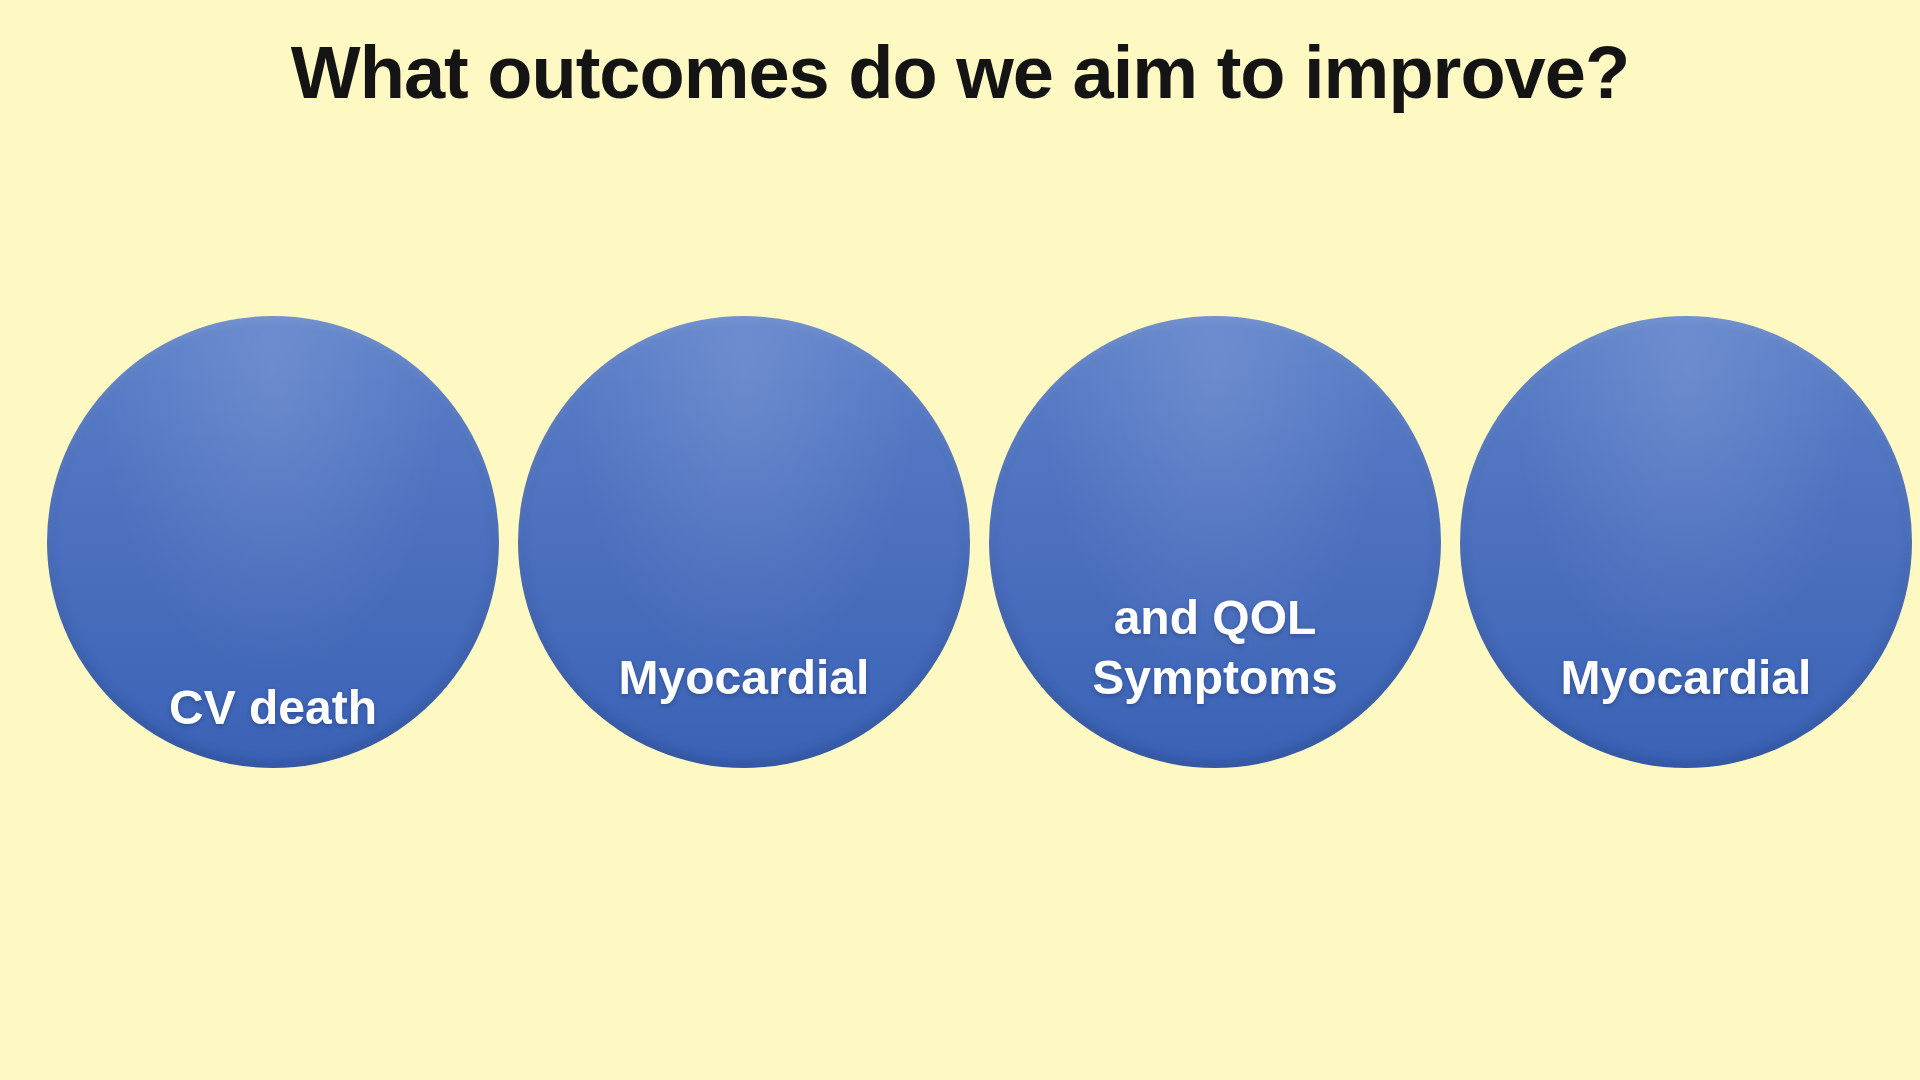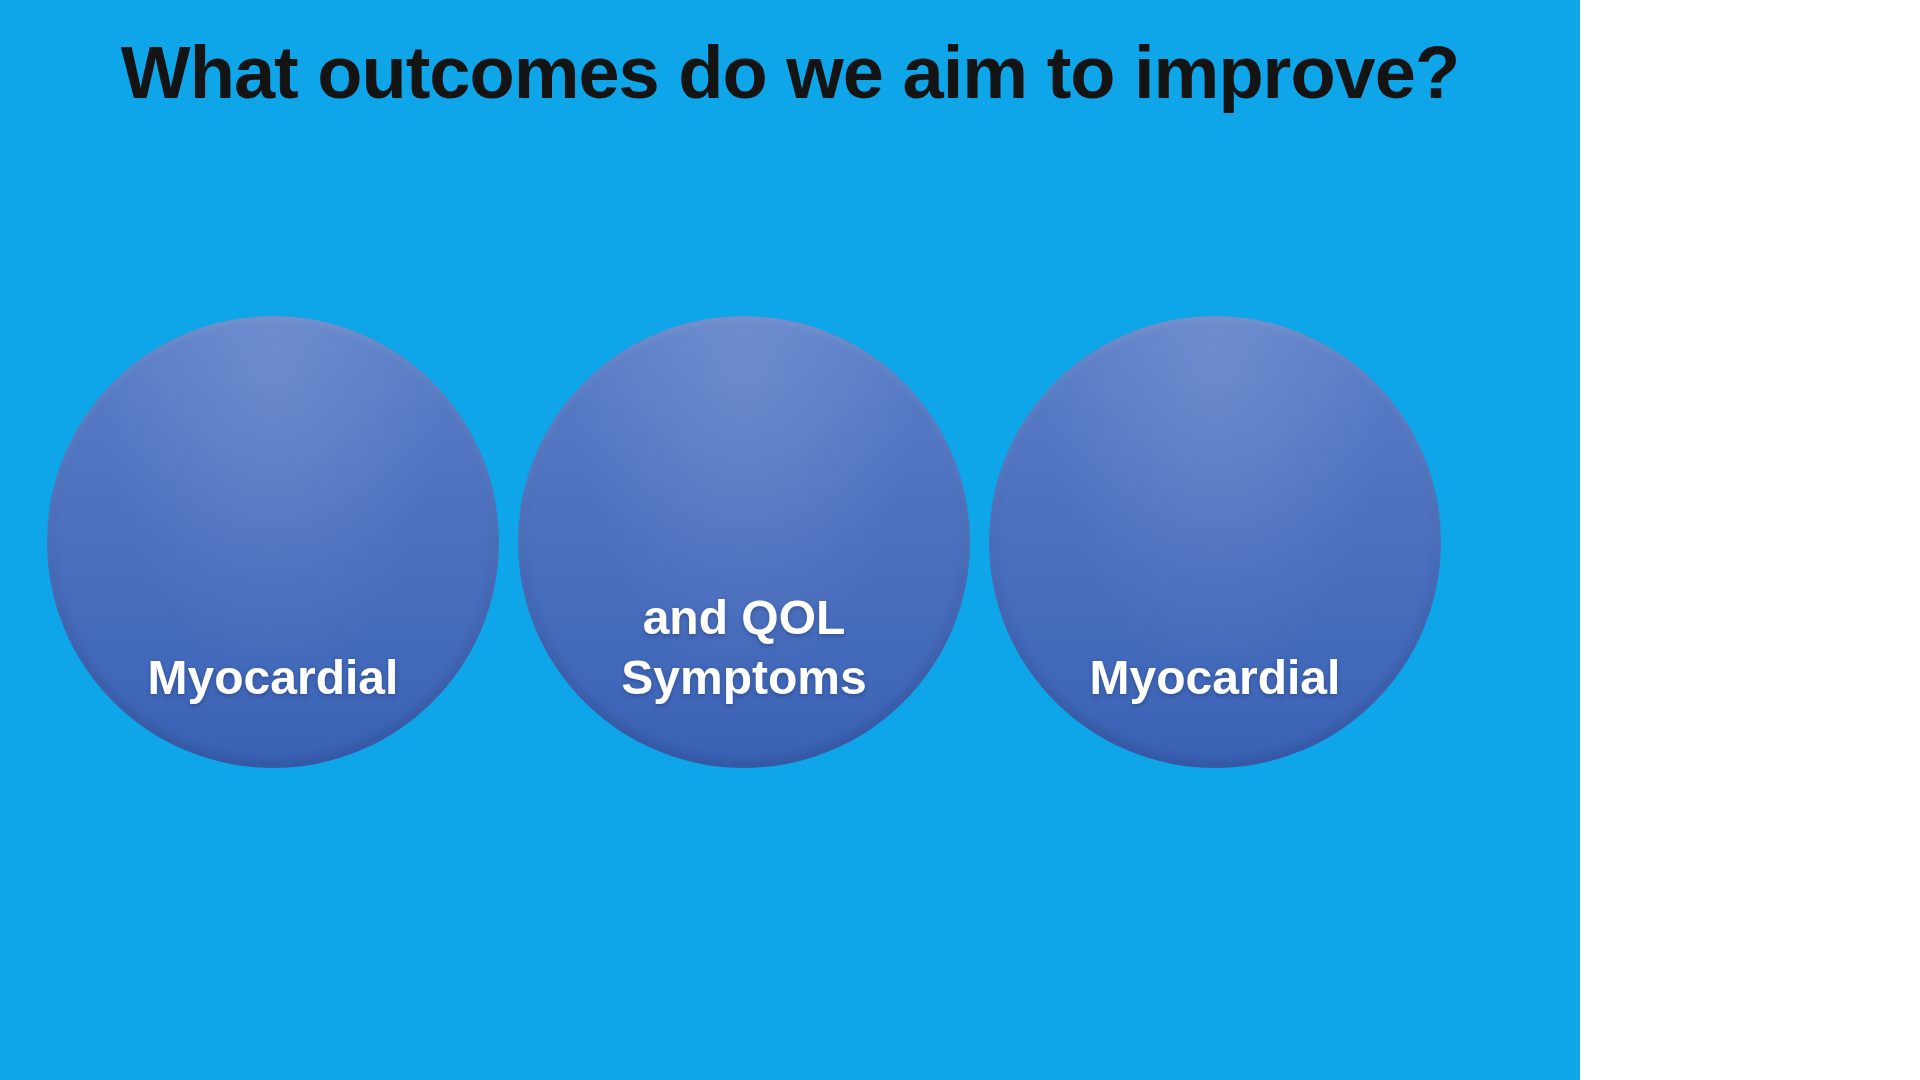--- a/index.html
+++ b/index.html
@@ -6,23 +6,23 @@
     margin: 0;
     padding: 0;
     width: 1920px;
     height: 1080px;
     background: #ffffff;
     overflow: hidden;
     font-family: "Liberation Sans", sans-serif;
   }
   .slide {
     position: relative;
-    width: 1580px;
+    width: 1920px;
     height: 1080px;
-    background: #0ea5e9;
+    background: #fef9c3;
   }
   .title {
     position: absolute;
     top: 30px;
     left: 0;
     width: 100%;
     margin: 0;
     text-align: center;
     font-size: 74px;
     font-weight: 700;
@@ -68,20 +68,26 @@
 </style>
 </head>
 <body>
 
 <div class="slide">
 
   <h1 class="title">What outcomes do we aim to improve?</h1>
 
   <div class="bubbles">
 
+    <div class="bubble">
+      <div class="bubble-text single">
+        <span>CV death</span>
+        <span></span>
+      </div>
+    </div>
 
     <div class="bubble">
       <div class="bubble-text">
         <span>Myocardial</span>
       </div>
     </div>
 
     <div class="bubble">
       <div class="bubble-text">
         <span>and QOL</span>

